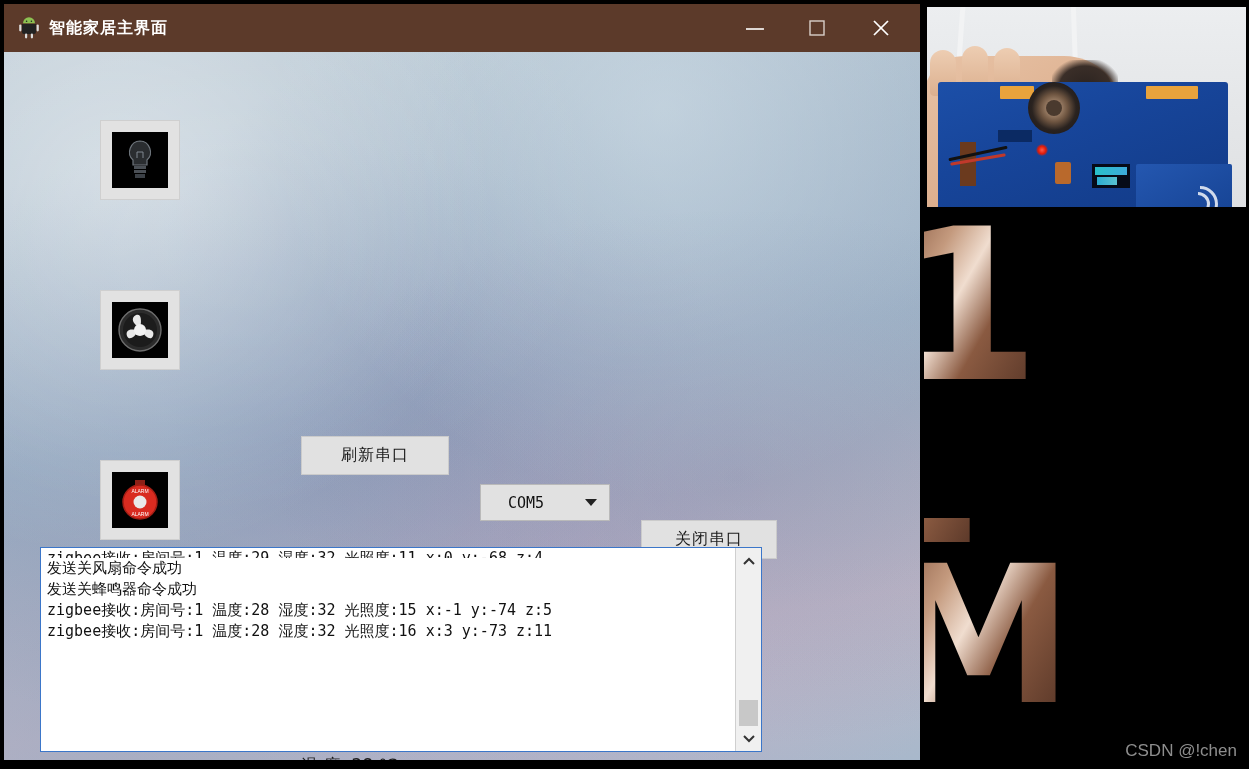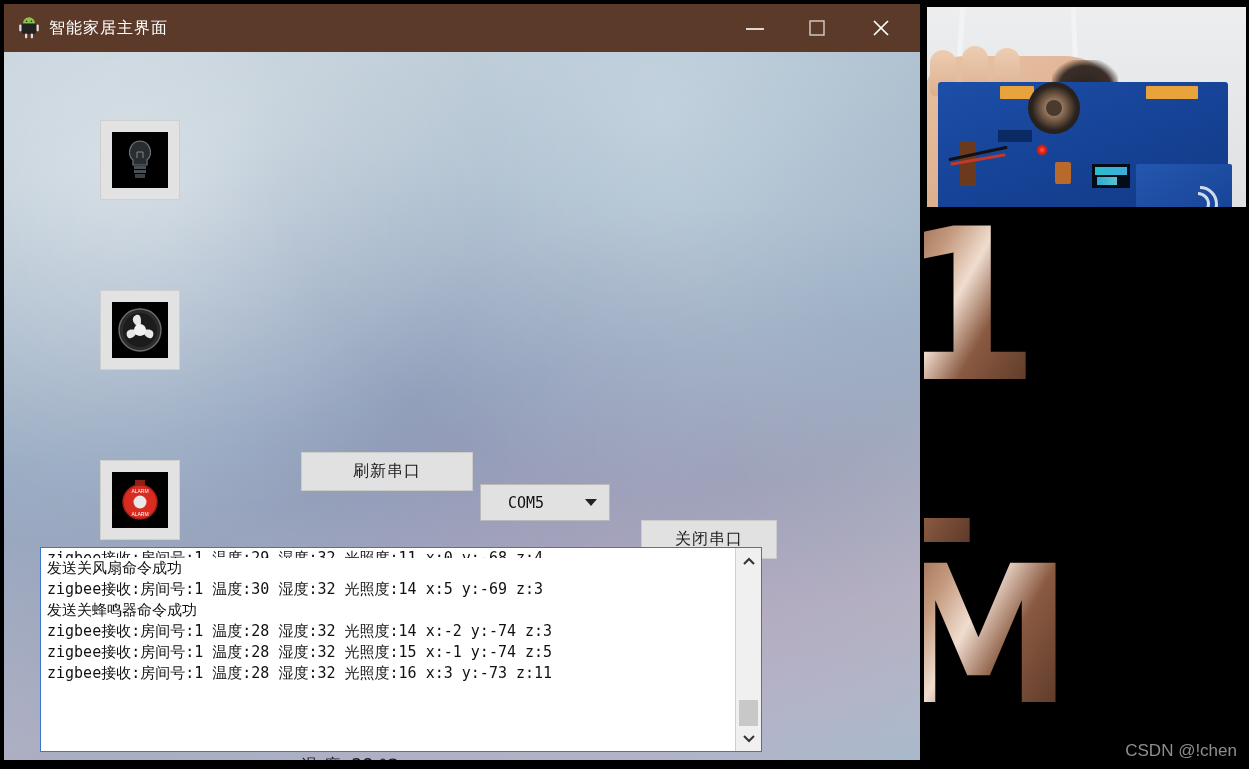--- a/index.html
+++ b/index.html
@@ -5,21 +5,21 @@
   html,body{margin:0;padding:0;background:#000;}
   body{width:1249px;height:769px;overflow:hidden;font-family:"Liberation Sans","DejaVu Sans",sans-serif;}
   #root{position:relative;width:1249px;height:769px;background:#000;}
 
   
   #app-window{position:absolute;left:4px;top:4px;width:916px;height:756px;overflow:hidden;}
 
   #titlebar{position:relative;height:48px;background:#5c3a2a;display:flex;align-items:center;}
   #title-icon{width:22px;height:22px;margin-left:14px;position:relative;flex:0 0 auto;}
   #title-text{color:#fff;font-size:16px;margin-left:9px;letter-spacing:1px;
-    font-family:"DejaVu Sans","Liberation Sans",sans-serif;}
+    font-family:"DejaVu Sans","Liberation Sans",sans-serif;font-weight:bold;}
   .wbtn{position:absolute;top:0;height:48px;width:62px;display:flex;align-items:center;justify-content:center;}
   #btn-min{right:134px;} #btn-max{right:72px;} #btn-close{right:8px;}
   .wbtn svg{display:block;}
 
   
   #win-body{position:relative;width:916px;height:708px;overflow:hidden;
     background:
       radial-gradient(circle at 12% 18%, rgba(255,255,255,.38), rgba(255,255,255,0) 38%),
       radial-gradient(circle at 72% 8%, rgba(215,228,236,.55), rgba(215,228,236,0) 42%),
       radial-gradient(circle at 88% 30%, rgba(150,170,195,.5), rgba(150,170,195,0) 45%),
@@ -42,21 +42,21 @@
   #dev-light{left:96px;top:68px;}
   #dev-fan{left:96px;top:158px;}
   #dev-buzzer{left:96px;top:248px;}
   #dev-digit{left:96px;top:338px;}
   #dev-digit .glyphbox{background:#efefef;}
 
   
   .gbtn{position:absolute;background:#e1e1e1;border:1px solid #cbcbcb;box-sizing:border-box;
     color:#1a1a1a;font-size:16px;display:flex;align-items:center;justify-content:center;
     font-family:"DejaVu Sans","Liberation Sans",sans-serif;letter-spacing:1px;cursor:pointer;}
-  #btn-refresh{left:297px;top:80px;width:172px;height:39px;text-align:right;}
+  #btn-refresh{left:297px;top:64px;width:148px;height:39px;text-align:right;}
   #btn-closeport{left:637px;top:72px;width:136px;height:39px;}
 
   .gcombo{position:absolute;background:#e1e1e1;border:1px solid #b9b9b9;box-sizing:border-box;
     display:flex;align-items:center;color:#111;font-size:15px;
     font-family:"DejaVu Sans Mono","Liberation Mono",monospace;cursor:pointer;}
   .gcombo .ctext{margin-left:27px;flex:1;}
   .gcombo .carrow{margin-right:12px;width:0;height:0;border-left:6px solid transparent;
     border-right:6px solid transparent;border-top:7px solid #222;}
   #combo-port{left:476px;top:73px;width:130px;height:37px;}
   #combo-room{left:476px;top:143px;width:130px;height:37px;}
@@ -236,23 +236,21 @@
         <span class="ctext">1</span>
         <span class="carrow"></span>
       </div>
 
       <div class="flabel" id="lbl-temp">温  度: 28 ℃</div>
 
       <div id="logbox">
         <div id="logtext">
           <div class="logline clipped">zigbee接收:房间号:1 温度:29 湿度:32 光照度:11 x:0 y:-68 z:4</div>
           <div class="logline">发送关风扇命令成功</div>
-          <div class="logline">zigbee接收:房间号:1 温度:30 湿度:32 光照度:14 x:5 y:-69 z:3</div>
           <div class="logline">发送关蜂鸣器命令成功</div>
-          <div class="logline">zigbee接收:房间号:1 温度:28 湿度:32 光照度:14 x:-2 y:-74 z:3</div>
           <div class="logline">zigbee接收:房间号:1 温度:28 湿度:32 光照度:15 x:-1 y:-74 z:5</div>
           <div class="logline">zigbee接收:房间号:1 温度:28 湿度:32 光照度:16 x:3 y:-73 z:11</div>
         </div>
         <div id="logscroll">
           <div class="sbtn">
             <svg width="14" height="10" viewBox="0 0 14 10">
                 <polyline points="2,8 7,3 12,8" fill="none" stroke="#333" stroke-width="2"></polyline>
               </svg>
           </div>
           <div class="thumb"></div>

